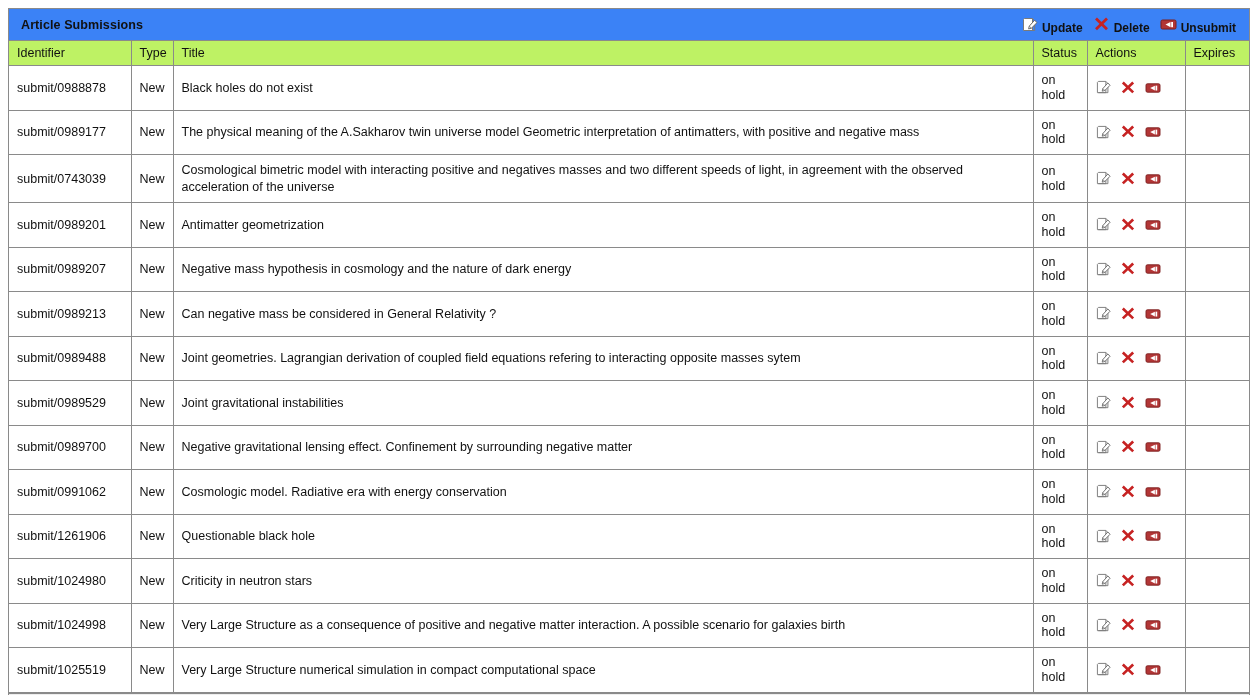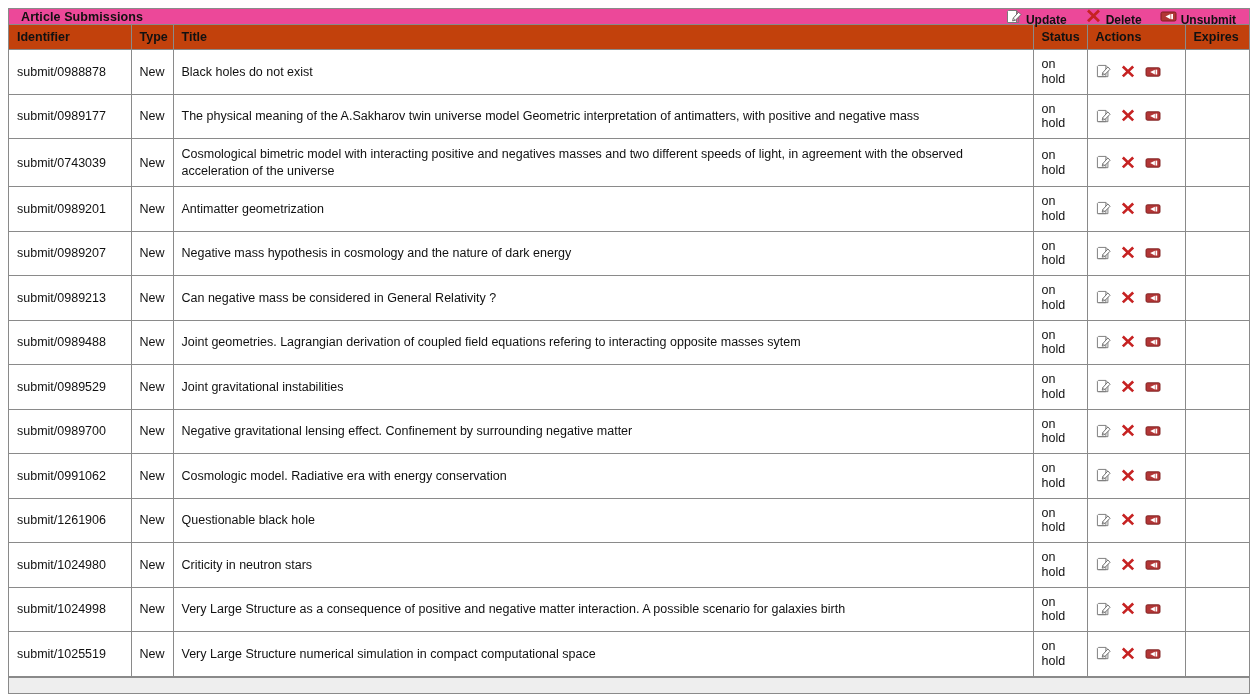--- a/index.html
+++ b/index.html
@@ -18,38 +18,38 @@
     padding: 8px 8px 8px 8px;
   }
   .panel {
     border: 1px solid #8a8a8a;
     border-collapse: collapse;
     width: 1242px;
     box-sizing: border-box;
   }
   
   .panel-head {
-    background: #ec4899;
+    background: #3b82f6;
     border-bottom: 1px solid #8a8a8a;
-    height: 16px;
+    height: 32px;
     display: flex;
     align-items: center;
     justify-content: space-between;
     padding: 0 10px 0 12px;
     box-sizing: border-box;
   }
   .panel-title {
     font-size: 12.5px;
     font-weight: bold;
     color: #111;
     letter-spacing: 0.1px;
   }
   .legend {
     display: flex;
-    gap: 12px;
+    gap: 4px;
     font-size: 12px;
     font-weight: bold;
     color: #111;
   }
   .legend .legend-item {
     display: flex;
     align-items: center;
     gap: 4px;
     padding: 0 3px;
   }
@@ -59,26 +59,26 @@
   .ico { display: inline-block; line-height: 0; }
   .ico svg { display: block; }
 
   
   table.grid {
     border-collapse: collapse;
     width: 100%;
     table-layout: fixed;
   }
   table.grid th {
-    background: #c2410c;
+    background: #bef264;
     border: 1px solid #8a8a8a;
     border-left: none;
     border-top: none;
     font-size: 12.5px;
-    font-weight: bold;
+    font-weight: normal;
     color: #111;
     text-align: left;
     padding: 5px 8px;
     height: 22px;
     box-sizing: border-box;
   }
   table.grid th.first { border-left: none; }
   table.grid th.ta-right { text-align: left; }
   table.grid td {
     border: 1px solid #8a8a8a;

